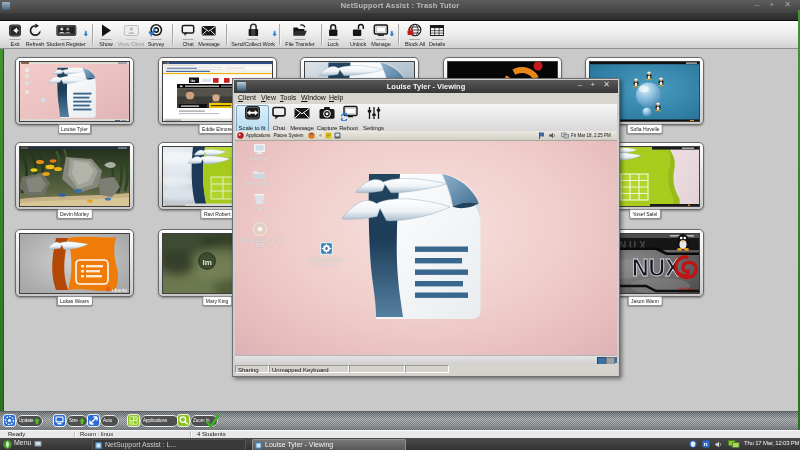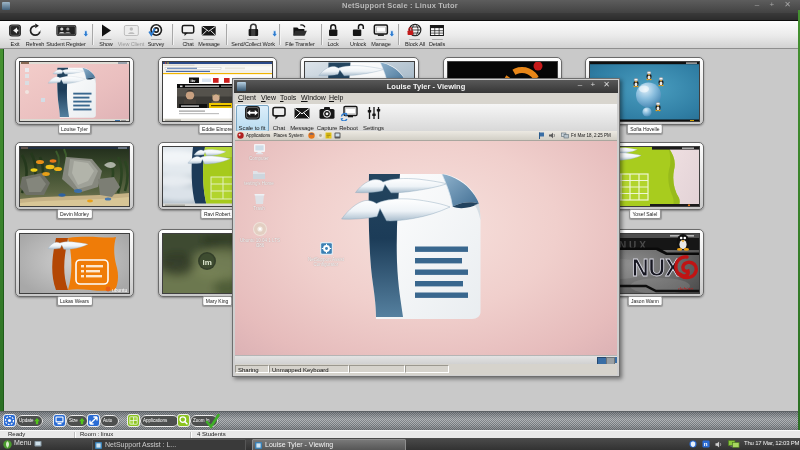--- a/index.html
+++ b/index.html
@@ -95,21 +95,21 @@
   <path id="g1" d="M16.5,20.5 C23,12 30,8 36,7.6 C39,7.4 42,8.2 44,10 C52,6.5 66,5.8 80,7.2 C90,8.4 100,9.8 108,11.8 C98,15 88,17 76,18.8 C66,20.3 58,21 52,20.8 L46,12.5 L43.5,18.8 C34,20.8 25,21 16.5,20.5 Z" fill="url(#gullg)" stroke="#8fa9be" stroke-width="0.7" stroke-opacity=".65"></path>
   <path id="g2" d="M2.6,47 C10,37 18,30.5 26,28.6 C30,28 34,29 37.5,31.5 C48,26.5 64,25.8 80,28 C92,29.8 103,31.8 111,35 C99,40.5 88,44 74,46.5 C63,48.4 54,49.2 47.5,48.8 L41,36.5 L38,44.5 C26,46.8 13,47.6 2.6,47 Z" fill="url(#gullg)" stroke="#8fa9be" stroke-width="0.7" stroke-opacity=".65"></path>
       </symbol>
       <symbol id="tgull" viewBox="0 0 100 24" overflow="visible">
         <path d="M2,18 C8,9 15,3.6 22,2.8 C25,2.5 28,3.3 30.5,5 C38,1.8 51,1 64,2.5 C75,3.8 90,5.5 98,8 C87,13 76,16.5 63,18.5 C53,20 45,20.5 40,20 L35,9.5 L31.5,17.5 C21,19.3 10,19.5 2,18 Z" fill="url(#gullg)" stroke="#9ab0c2" stroke-width="0.8"></path>
       </symbol>
     </defs>
   </svg>
 
   <div class="abs" id="titlebar">
-      <div class="title">NetSupport Scale : Linux Tutor</div>
+      <div class="title">NetSupport Assist : Trash Tutor</div>
     <div class="abs" style="left:2px;top:2px;width:8px;height:8px;background:linear-gradient(#9db6c8,#41607a);border-radius:1px;"></div>
     <div class="abs" style="right:5px;top:0;font-size:8px;color:#a6a6a6;letter-spacing:4px;">–&nbsp;+&nbsp;✕</div>
   </div>
   <div class="abs" id="darkstrip"></div>
   <div class="abs" id="toolbar">
     <div class="tbtn" style="left:15px;">
       <svg width="15" height="15" viewBox="0 0 15 15">
           <rect x="1.5" y="1.5" width="12" height="12" rx="3" fill="#262626"></rect>
           <rect x="2.7" y="2.7" width="9.6" height="9.6" rx="2" fill="none" stroke="#6b6b6b" stroke-width=".7"></rect>
           <path d="M9.5,4.6 L5.6,7.5 L9.5,10.4 Z" fill="#f2f2f2"></path>

